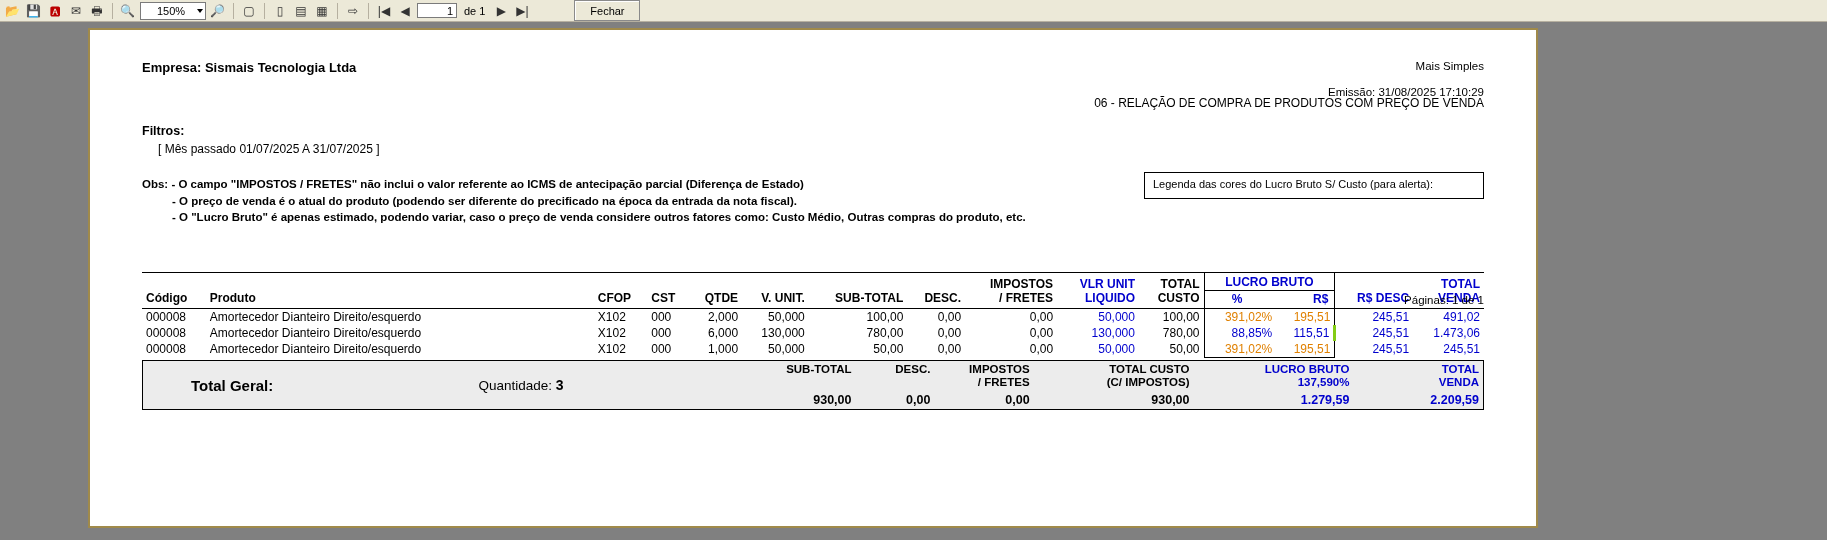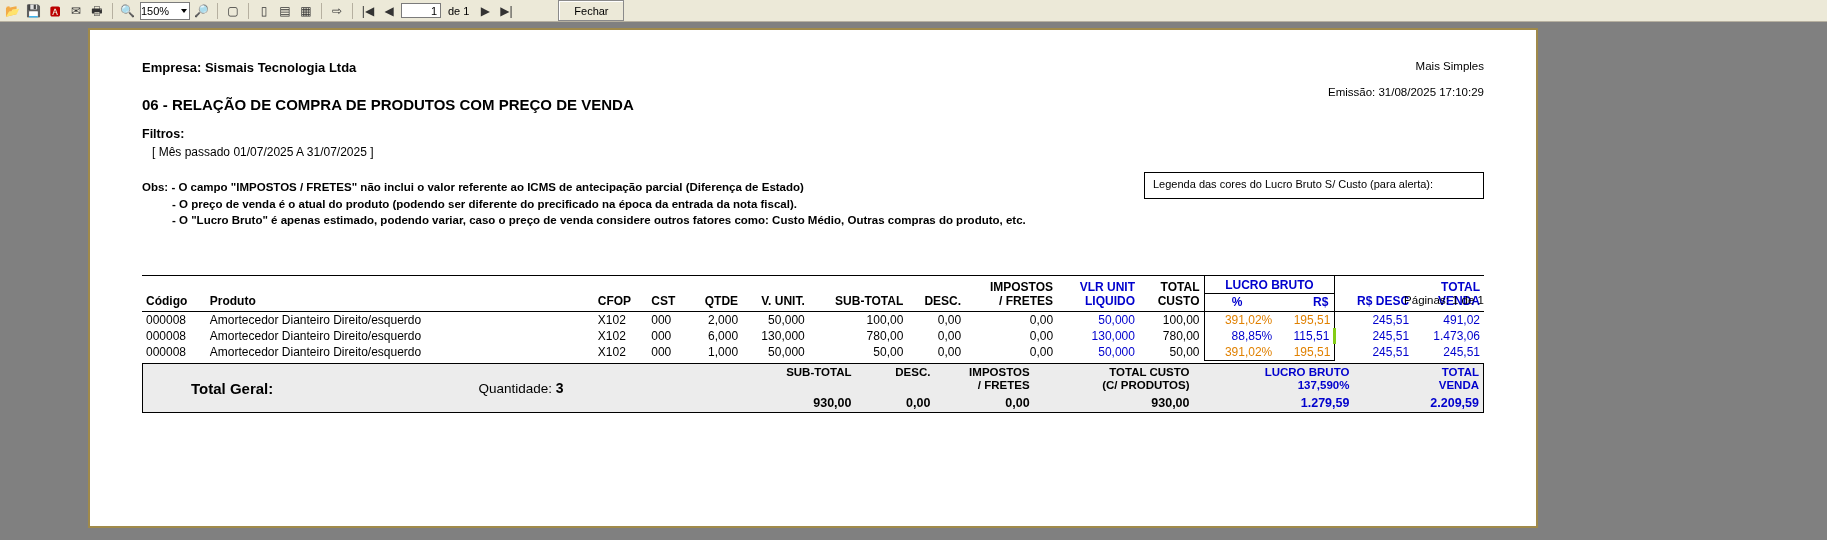--- a/index.html
+++ b/index.html
@@ -15,21 +15,21 @@
     display:flex;align-items:center;gap:3px;padding:1px 4px;
     box-sizing:border-box;
   }
   .tb-btn{
     width:18px;height:18px;display:flex;align-items:center;justify-content:center;
     font-size:12px;line-height:1;color:#333;cursor:default;
   }
   .tb-sep{width:1px;height:16px;background:#b6b0a0;margin:0 3px;}
   .zoom-box{
     height:16px;border:1px solid #7b7b7b;background:#fff;display:flex;align-items:center;
-    padding:0 2px 0 0;font-size:11px;gap:4px;min-width:46px;
+    padding:0 2px 0 16px;font-size:11px;gap:4px;min-width:46px;
   }
   .zoom-box .cv{flex:1;}
   .caret{width:0;height:0;border-left:3px solid transparent;border-right:3px solid transparent;border-top:4px solid #000;}
   .page-input{
     width:40px;height:15px;border:1px solid #7b7b7b;background:#fff;font-size:11px;
     text-align:right;padding:0 3px;box-sizing:border-box;font-family:"Liberation Sans",sans-serif;
   }
   .page-of{font-size:11px;margin:16px 4px;}
   .close-btn{
     margin-left:40px;width:64px;height:19px;border:1px solid #8a8a8a;
@@ -39,24 +39,24 @@
   
   .page-wrap{
     position:absolute;left:88px;top:28px;width:1450px;height:500px;
     background:#fff;border:2px solid #a08a4a;box-sizing:border-box;overflow:hidden;
   }
   .sheet{padding:30px 52px 0 52px;font-size:12.5px;}
   .row-top{display:flex;justify-content:space-between;align-items:flex-start;}
   .empresa{font-weight:bold;font-size:13px;}
   .right-top{text-align:right;font-size:11.5px;}
   .doc-title{
-    text-align:left;font-weight:bold;font-size:15px;margin-top:-2px;
+    text-align:right;font-weight:normal;font-size:12px;margin-top:-2px;
   }
   .filtros{font-weight:bold;margin-top:14px;font-size:12.5px;}
-  .filtro-val{font-weight:normal;margin-top:4px;margin-left:10px;font-size:12px;}
+  .filtro-val{font-weight:normal;margin-top:4px;margin-left:16px;font-size:12px;}
   .obs{margin-top:20px;font-weight:bold;font-size:11.5px;line-height:1.45;}
   .obs div:nth-child(n+2){margin-left:30px;}
   .legend{
     position:absolute;right:52px;top:142px;width:340px;border:1px solid #000;
     padding:5px 8px;font-size:11px;box-sizing:border-box;
   }
   .legend .lg-title{margin-bottom:3px;}
   .legend table{border-collapse:collapse;width:100%;font-size:11px;}
   .legend td{padding:1px 0;vertical-align:top;}
   .legend td.k{font-weight:bold;width:72px;}
@@ -260,21 +260,21 @@
             <b>3</b>
           </td>
           <td class="hdr-small" style="width:110px;">SUB-TOTAL</td>
           <td class="hdr-small" style="width:70px;">DESC.</td>
           <td class="hdr-small" style="width:90px;">
             <div>IMPOSTOS</div>
             <div>/ FRETES</div>
           </td>
           <td class="hdr-small" style="width:150px;">
             <div>TOTAL CUSTO</div>
-            <div>(C/ PRODUTOS)</div>
+            <div>(C/ IMPOSTOS)</div>
           </td>
           <td class="hdr-small blue" style="width:150px;">
             <div>LUCRO BRUTO</div>
             <div>137,590%</div>
           </td>
           <td class="hdr-small blue" style="width:120px;">
             <div>TOTAL</div>
             <div>VENDA</div>
           </td>
         </tr>

